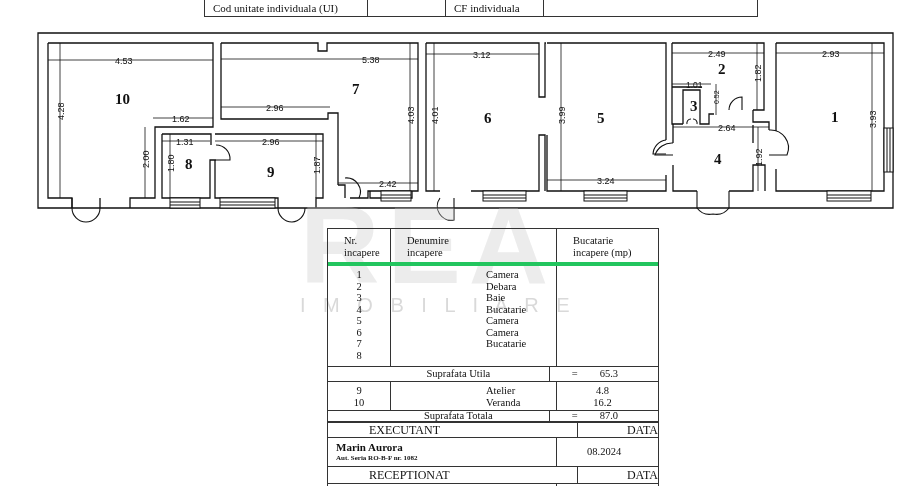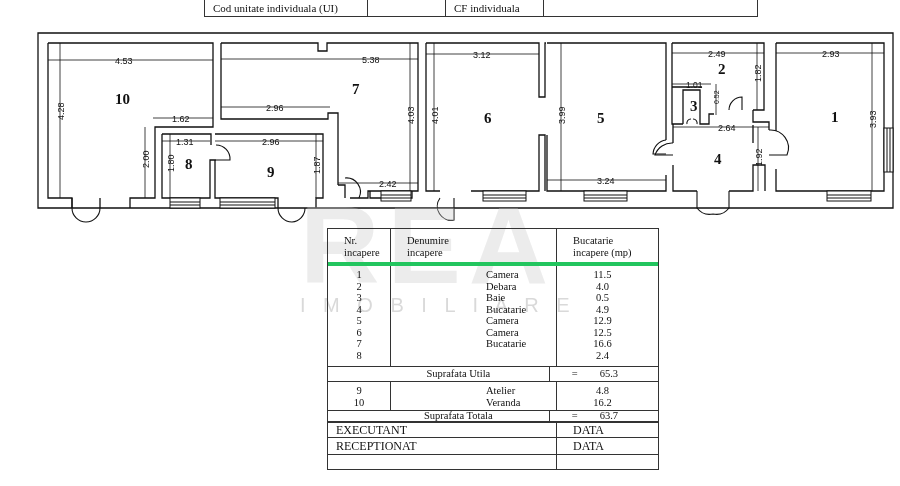--- a/index.html
+++ b/index.html
@@ -24,21 +24,21 @@
   .c3 .line{text-align:center;padding-right:10px;}
   .sumrow{display:flex;height:14px;line-height:14px;border-top:1px solid #333;border-bottom:1px solid #333;}
   .sumrow .l{width:229px;text-align:center;border-right:1px solid #333;box-sizing:border-box;padding-left:40px;}
   .sumrow .r{flex:1;display:flex;}
   .sumrow .eq{width:50px;text-align:center;}
   .sumrow .v{flex:1;text-align:center;padding-right:40px;}
   .ext .c2 .line{padding-left:95px;}
   .sig{display:flex;border-top:1.5px solid #333;}
   .sig .l{width:229px;border-right:1px solid #333;box-sizing:border-box;padding-left:8px;}
   .sig .r{flex:1;padding-left:16px;}
-  .big{font-size:12px;}
+  .big{font-size:12px;margin-left:33px;}
 </style>
 </head>
 <body>
 
 <div class="hdr">
   <div style="width:163px">Cod unitate individuala (UI)</div>
   <div style="width:78px"></div>
   <div style="width:98px">CF individuala</div>
   <div style="flex:1"></div>
 </div>
@@ -209,30 +209,20 @@
       </div>
       <div class="c2">
         <div class="line">Camera</div>
         <div class="line">Debara</div>
         <div class="line">Baie</div>
         <div class="line">Bucatarie</div>
         <div class="line">Camera</div>
         <div class="line">Camera</div>
         <div class="line">Bucatarie</div>
       </div>
-      <div class="c3">
-        <div class="line">11.5</div>
-        <div class="line">4.0</div>
-        <div class="line">0.5</div>
-        <div class="line">4.9</div>
-        <div class="line">12.9</div>
-        <div class="line">12.5</div>
-        <div class="line">16.6</div>
-        <div class="line">2.4</div>
-      </div>
     </div>
     <div class="sumrow">
       <div class="l" style="border-right:none">Suprafata Utila</div>
       <div class="r" style="border-left:1px solid #333">
         <div class="eq">=</div>
         <div class="v">65.3</div>
       </div>
     </div>
     <div class="row body ext" style="height:28px">
       <div class="c1">
@@ -245,27 +235,34 @@
       </div>
       <div class="c3">
         <div class="line">4.8</div>
         <div class="line">16.2</div>
       </div>
     </div>
     <div class="sumrow" style="height:10px;line-height:10px;overflow:hidden">
       <div class="l" style="border-right:none">Suprafata Totala</div>
       <div class="r" style="border-left:1px solid #333">
         <div class="eq">=</div>
-        <div class="v">63.7</div>
+        <div class="v">87.0</div>
       </div>
     </div>
     <div class="sig" style="height:14px;line-height:14px">
       <div class="l big">EXECUTANT</div>
       <div class="r big">DATA</div>
     </div>
+    <div class="sig" style="height:28px;border-top:1px solid #333">
+      <div class="l">
+        <div style="font-weight:bold;font-size:11px;padding-top:3px">Marin Aurora</div>
+        <div style="font-weight:bold;font-size:7px;padding-top:1px">Aut. Seria RO-B-F nr. 1082</div>
+      </div>
+      <div class="r" style="padding:8px 0 0 30px;">08.2024</div>
+    </div>
     <div class="sig" style="height:16px;line-height:16px;border-top:1px solid #333">
       <div class="l big">RECEPTIONAT</div>
       <div class="r big">DATA</div>
     </div>
     <div class="sig" style="height:14px;border-top:1px solid #333">
       <div class="l"></div>
         <div class="r"></div>
     </div>
   </div>
 </div>

